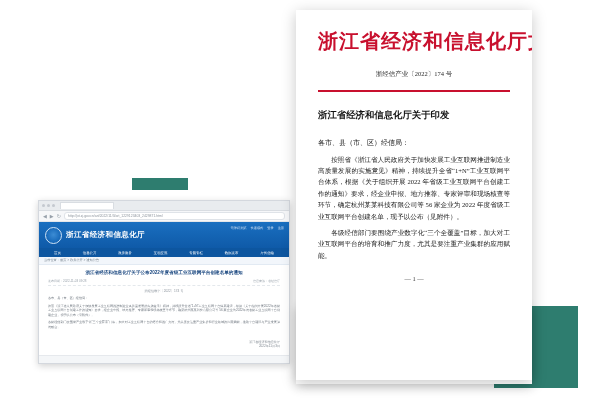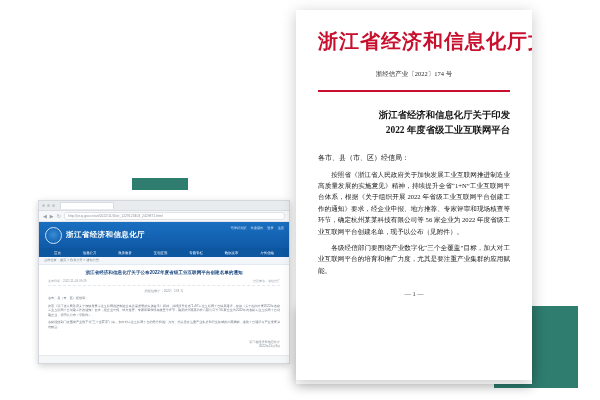--- a/index.html
+++ b/index.html
@@ -244,21 +244,21 @@
     font-size: 6.5px;
     color: #2b2b2b;
     margin-top: 16px;
   }
   .redoc-rule {
     height: 1.6px;
     background: #c8102e;
     margin-top: 11px;
   }
   .redoc-heading {
-    text-align: right;
+    text-align: left;
     font-family: "Liberation Serif", serif;
     font-size: 9.4px;
     font-weight: bold;
     color: #111111;
     line-height: 15px;
     margin-top: 16px;
   }
   .redoc-salutation {
     font-family: "Liberation Serif", serif;
     font-size: 7px;
@@ -435,21 +435,20 @@
       </tbody>
     </table>
   </div>
 
   <div class="redoc">
     <div class="redoc-title">浙江省经济和信息化厅文件</div>
     <div class="redoc-docnum">浙经信产业〔2022〕174 号</div>
     <div class="redoc-rule"></div>
     <div class="redoc-heading">
       <div>浙江省经济和信息化厅关于印发</div>
-      <div>2022 年度省级工业互联网平台</div>
     </div>
     <div class="redoc-salutation">各市、县（市、区）经信局：</div>
     <div class="redoc-para">按照省《浙江省人民政府关于加快发展工业互联网推进制造业高质量发展的实施意见》精神，持续提升全省“1+N”工业互联网平台体系，根据《关于组织开展 2022 年省级工业互联网平台创建工作的通知》要求，经企业申报、地方推荐、专家评审和现场核查等环节，确定杭州某某科技有限公司等 56 家企业为 2022 年度省级工业互联网平台创建名单，现予以公布（见附件）。</div>
     <div class="redoc-para">各级经信部门要围绕产业数字化“三个全覆盖”目标，加大对工业互联网平台的培育和推广力度，尤其是要注重产业集群的应用赋能。</div>
     <div class="redoc-pagenum">— 1 —</div>
   </div>
 
 </div>
 
 </body></html>

